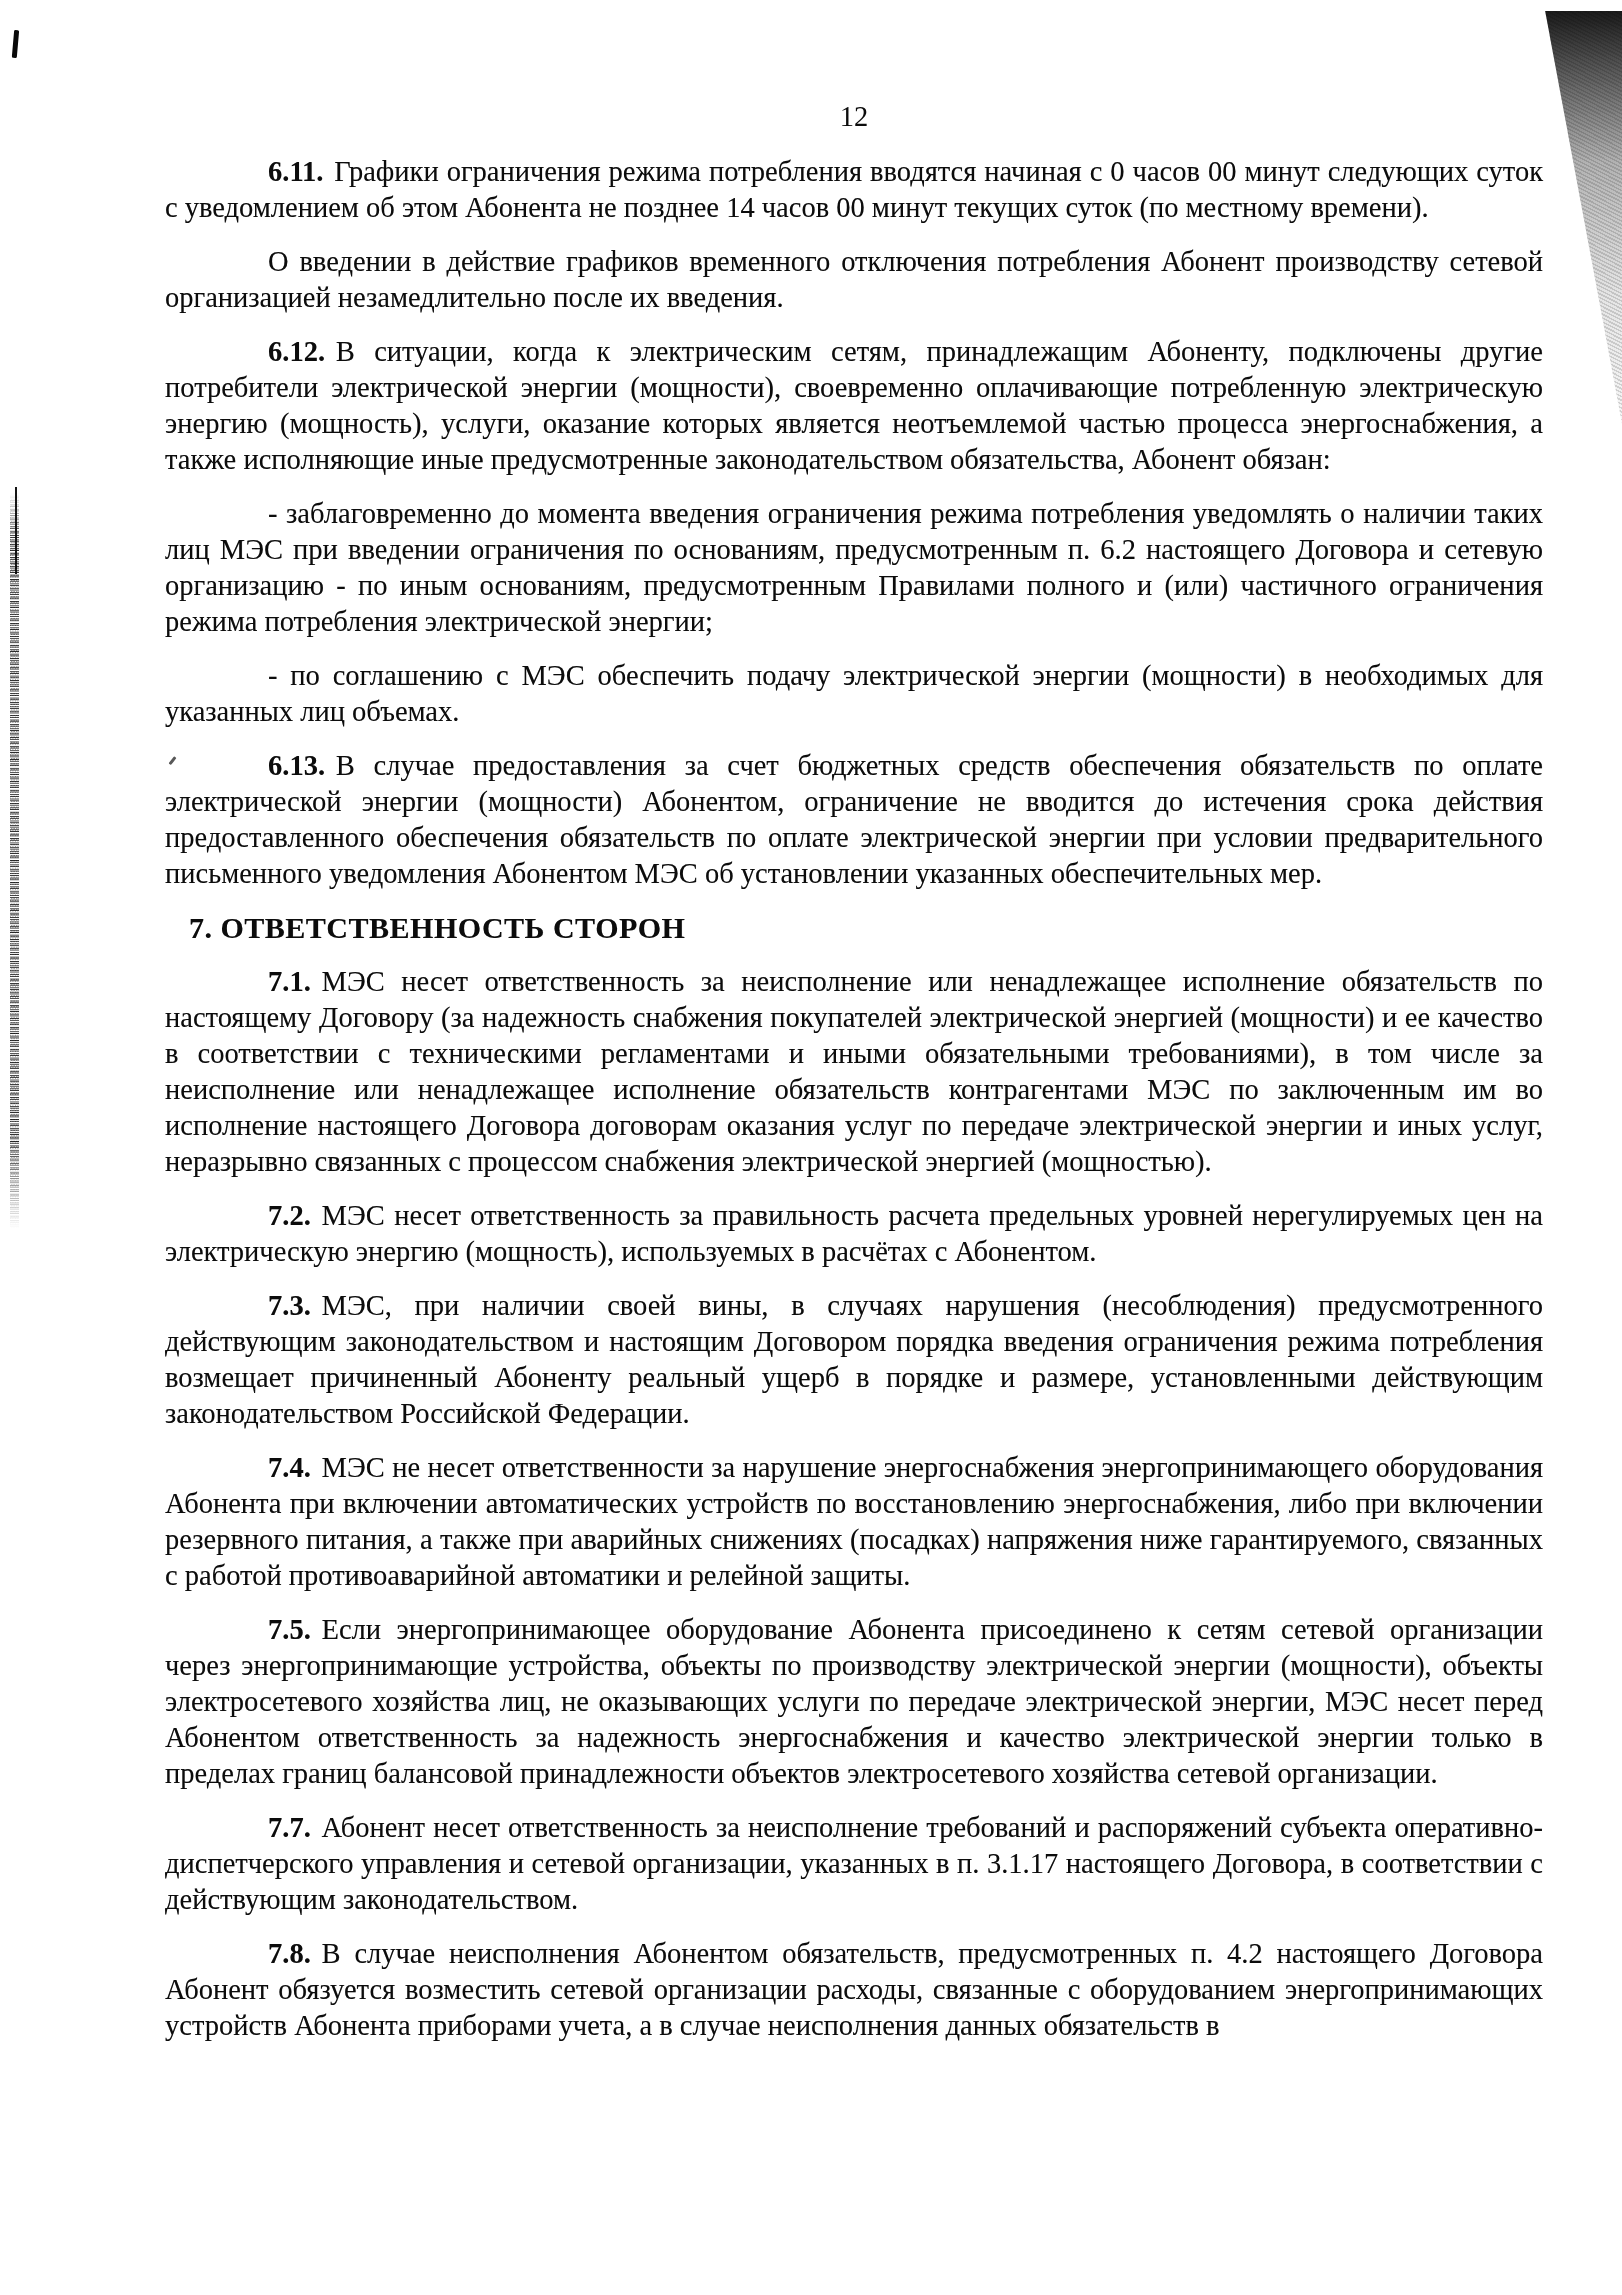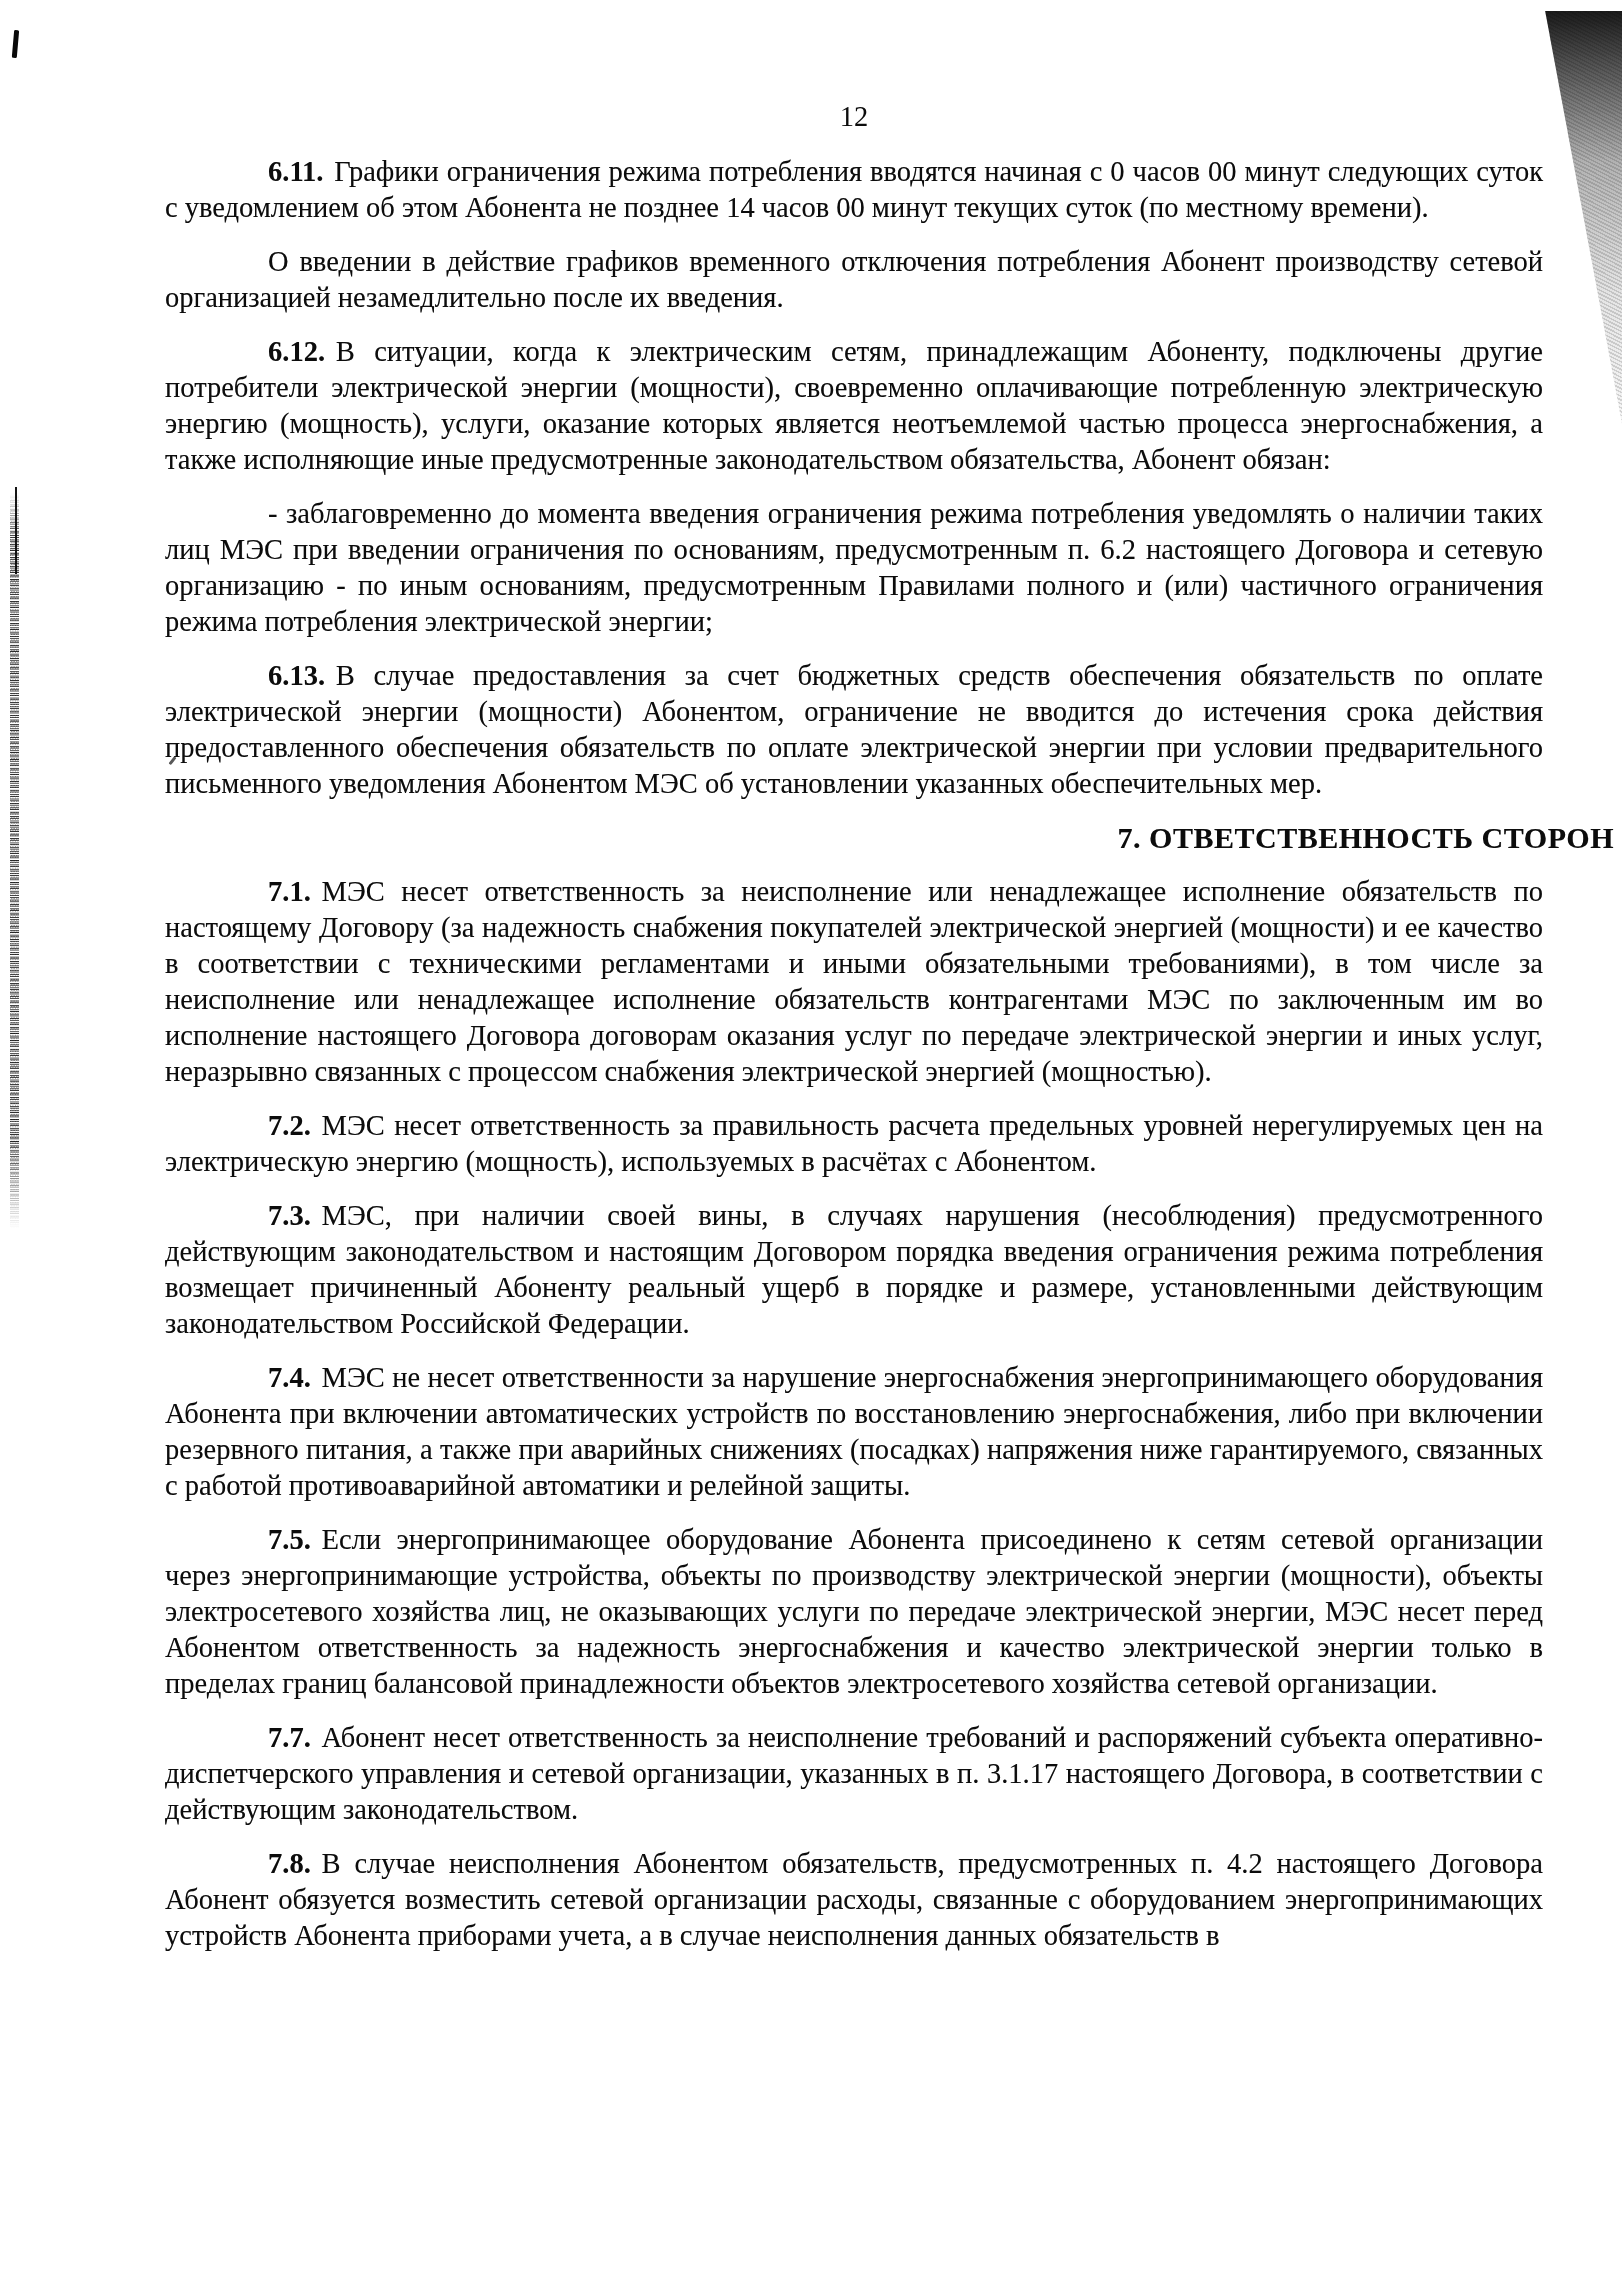--- a/index.html
+++ b/index.html
@@ -15,22 +15,22 @@
   }
   .content{
     position:absolute;left:147px;top:136px;width:1414px;
     font-size:28.5px;line-height:36px;text-align:justify;
     text-shadow:0.1px 0.1px 0.3px rgba(0,0,0,0.32);
   }
   .para{margin:18px;text-indent:103px;}
   .num{font-weight:700;margin-right:10.8px;}
   .num:empty{margin-right:0;}
   .heading{
-    font-size:30px;font-weight:700;text-align:right;
-    margin:5.9px 0 14.7px 0;position:relative;left:53px;
+    font-size:30px;font-weight:700;text-align:left;
+    margin:5.9px 0 14.7px 0;position:relative;left:42px;
     text-indent:0;letter-spacing:0.5px;white-space:nowrap;
   }
   
   .corner-shadow{
     position:absolute;top:10.8px;right:0;width:134px;height:633px;
     clip-path:polygon(12% 0,100% 0,100% 100%);
     background:
       repeating-linear-gradient(27deg, rgba(0,0,0,0.14) 0 1.5px, rgba(0,0,0,0) 1.5px 3.4px),
       linear-gradient(to bottom,
         rgba(12,12,12,0.94) 0%,
@@ -84,20 +84,21 @@
 
     <p class="para"><b class="num">6.11.</b><span class="txt">Графики ограничения режима потребления вводятся начиная с 0 часов 00 минут следующих суток с уведомлением об этом Абонента не позднее 14 часов 00 минут текущих суток (по местному времени).</span></p>
 
     <p class="para"><b class="num"></b><span class="txt">О введении в действие графиков временного отключения потребления Абонент производству сетевой организацией незамедлительно после их введения.</span></p>
 
 
     <p class="para"><b class="num">6.12.</b><span class="txt">В ситуации, когда к электрическим сетям, принадлежащим Абоненту, подключены другие потребители электрической энергии (мощности), своевременно оплачивающие потребленную электрическую энергию (мощность), услуги, оказание которых является неотъемлемой частью процесса энергоснабжения, а также исполняющие иные предусмотренные законодательством обязательства, Абонент обязан:</span></p>
 
     <p class="para"><b class="num"></b><span class="txt">- заблаговременно до момента введения ограничения режима потребления уведомлять о наличии таких лиц МЭС при введении ограничения по основаниям, предусмотренным п. 6.2 настоящего Договора и сетевую организацию - по иным основаниям, предусмотренным Правилами полного и (или) частичного ограничения режима потребления электрической энергии;</span></p>
 
+    <p class="para"><b class="num"></b><span class="txt">- по соглашению с МЭС обеспечить подачу электрической энергии (мощности) в необходимых для указанных лиц объемах.</span></p>
 
     <p class="para"><b class="num">6.13.</b><span class="txt">В случае предоставления за счет бюджетных средств обеспечения обязательств по оплате электрической энергии (мощности) Абонентом, ограничение не вводится до истечения срока действия предоставленного обеспечения обязательств по оплате электрической энергии при условии предварительного письменного уведомления Абонентом МЭС об установлении указанных обеспечительных мер.</span></p>
 
     <h2 class="heading">7. ОТВЕТСТВЕННОСТЬ СТОРОН</h2>
 
     <p class="para"><b class="num">7.1.</b><span class="txt">МЭС несет ответственность за неисполнение или ненадлежащее исполнение обязательств по настоящему Договору (за надежность снабжения покупателей электрической энергией (мощности) и ее качество в соответствии с техническими регламентами и иными обязательными требованиями), в том числе за неисполнение или ненадлежащее исполнение обязательств контрагентами МЭС по заключенным им во исполнение настоящего Договора договорам оказания услуг по передаче электрической энергии и иных услуг, неразрывно связанных с процессом снабжения электрической энергией (мощностью).</span></p>
 
     <p class="para"><b class="num">7.2.</b><span class="txt">МЭС несет ответственность за правильность расчета предельных уровней нерегулируемых цен на электрическую энергию (мощность), используемых в расчётах с Абонентом.</span></p>
 
     <p class="para"><b class="num">7.3.</b><span class="txt">МЭС, при наличии своей вины, в случаях нарушения (несоблюдения) предусмотренного действующим законодательством и настоящим Договором порядка введения ограничения режима потребления возмещает причиненный Абоненту реальный ущерб в порядке и размере, установленными действующим законодательством Российской Федерации.</span></p>

